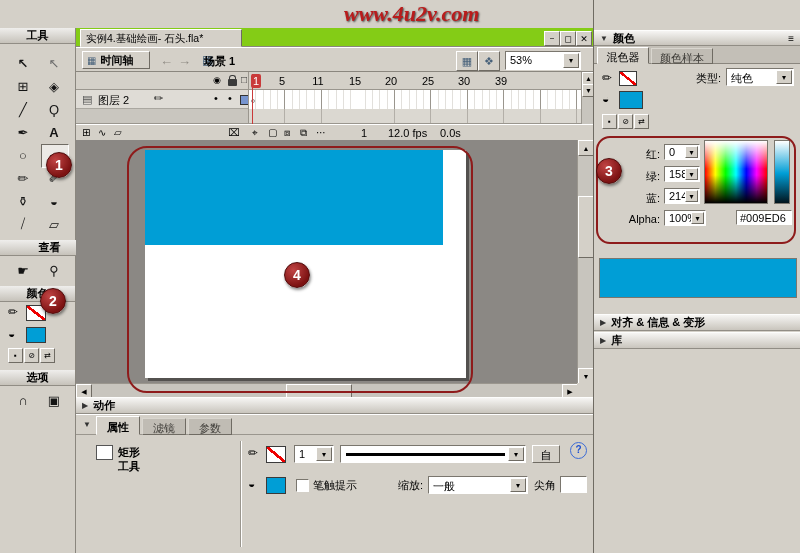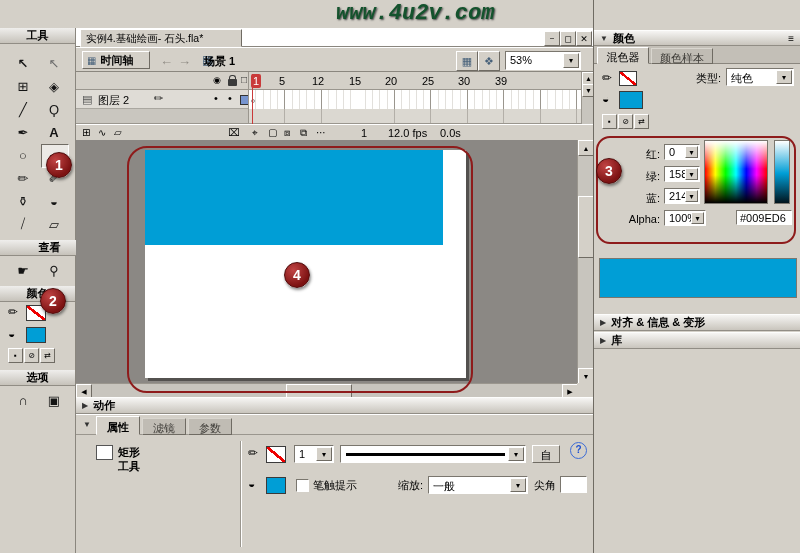--- a/index.html
+++ b/index.html
@@ -46,21 +46,21 @@
   .noco{background:linear-gradient(to top right,#fff 44%,#e00 44%,#e00 56%,#fff 56%)}
   .tab-on{background:#D4D0C8;border:1px solid;border-color:#ffffff #6f6b63 transparent #ffffff}
   .tab-off{background:#c0bcb4;border:1px solid;border-color:#d9d6cf #6f6b63 #6f6b63 #d9d6cf;color:#3d3b37}
 </style>
 </head>
 <body>
 
 <div id="app">
 
 
-  <div class="abs" style="left:336px;top:1px;font-family:Liberation Mono, monospace;font-style:italic;font-weight:bold;font-size:22px;color:#14532d;text-shadow:1px 1px 2px #444;z-index:70">www.4u2v.com</div>
+  <div class="abs" style="left:344px;top:1px;font-family:Liberation Serif, serif;font-style:italic;font-weight:bold;font-size:22px;color:#b91c1c;text-shadow:1px 1px 2px #444;z-index:70">www.4u2v.com</div>
 
   <div class="abs" style="left:0;top:28px;width:76px;height:525px;background:#D4D0C8;border-right:1px solid #8a867e;box-sizing:border-box">
 
     <div class="abs sechdr" style="left:0;top:0;width:75px;height:15px;line-height:15px">工具</div>
 
     <div class="tool" style="left:10px;top:24px;font-weight:bold">↖</div>
     <div class="tool" style="left:41px;top:24px;color:#6a6a6a">↖</div>
     <div class="tool" style="left:10px;top:47px">⊞</div>
     <div class="tool" style="left:41px;top:47px">◈</div>
     <div class="tool" style="left:10px;top:70px">╱</div>
@@ -87,21 +87,21 @@
     <span class="abs" style="left:26px;top:299px;width:18px;height:14px;border:1px solid #3a3a3a;background:#009ED6"></span>
     <span class="mini" style="left:8px;top:320px">▪</span>
     <span class="mini" style="left:24px;top:320px">⊘</span>
     <span class="mini" style="left:40px;top:320px">⇄</span>
 
     <div class="abs sechdr" style="left:0;top:342px;width:75px;height:15px;line-height:15px">选项</div>
     <div class="tool" style="left:10px;top:361px">∩</div>
     <div class="tool" style="left:41px;top:361px">▣</div>
   </div>
 
-  <div class="abs" style="left:76px;top:28px;width:517px;height:19px;background:#ffffff;border-bottom:1px solid #8a867e;box-sizing:border-box">
+  <div class="abs" style="left:76px;top:28px;width:517px;height:19px;background:#84cc16;border-bottom:1px solid #8a867e;box-sizing:border-box">
     <div class="abs" style="left:4px;top:1px;width:162px;height:18px;background:#D4D0C8;border:1px solid;border-color:#ffffff #6f6b63 transparent #ffffff;box-sizing:border-box;padding:2px 5px;white-space:nowrap;overflow:hidden">
       <span style="font-size:10.5px">实例4.基础绘画- 石头.fla*</span>
     </div>
     <span class="sb" style="left:468px;top:3px;width:14px;height:13px;font-size:9px">－</span>
     <span class="sb" style="left:484px;top:3px;width:14px;height:13px;font-size:9px">◻</span>
     <span class="sb" style="left:500px;top:3px;width:14px;height:13px;font-size:9px">✕</span>
   </div>
 
   <div class="abs" style="left:76px;top:47px;width:517px;height:25px;background:#D4D0C8;border-top:1px solid #ffffff;border-bottom:1px solid #8a867e;box-sizing:border-box">
     <div class="abs raised" style="left:6px;top:3px;width:68px;height:18px;display:flex;align-items:center;gap:4px;padding-left:4px;box-sizing:border-box">
@@ -129,21 +129,21 @@
     <div class="abs" style="left:0;top:0;width:172px;height:18px;border-bottom:1px solid #9a968e;box-sizing:border-box">
       <span class="abs" style="left:137px;top:3px;font-size:9px">◉</span>
       <span class="lockico" style="left:152px;top:7px"></span>
       <span class="abs" style="left:165px;top:2px;font-size:10px;color:#333">□</span>
     </div>
 
     <div class="abs" style="left:172px;top:0;width:333px;height:18px;border-bottom:1px solid #9a968e;border-left:1px solid #9a968e;box-sizing:border-box">
       <span class="abs" style="left:2px;top:2px;width:10px;height:14px;background:#c93a3a;border-radius:2px"></span>
       <span class="abs" style="left:2px;top:3px;width:10px;text-align:center;color:#fff">1</span>
       <span class="abs" style="left:23px;top:3px;width:20px;text-align:center">5</span>
-      <span class="abs" style="left:59px;top:3px;width:20px;text-align:center">12</span>
+      <span class="abs" style="left:59px;top:3px;width:20px;text-align:center">11</span>
       <span class="abs" style="left:96px;top:3px;width:20px;text-align:center">15</span>
       <span class="abs" style="left:132px;top:3px;width:20px;text-align:center">20</span>
       <span class="abs" style="left:169px;top:3px;width:20px;text-align:center">25</span>
       <span class="abs" style="left:205px;top:3px;width:20px;text-align:center">30</span>
       <span class="abs" style="left:242px;top:3px;width:20px;text-align:center">39</span>
     </div>
 
     <div class="abs" style="left:0;top:18px;width:172px;height:19px;background:#dfdcd6;border-bottom:1px solid #aaa7a0;box-sizing:border-box">
       <span class="abs" style="left:6px;top:3px;color:#555;font-size:11px">▤</span>
       <span class="abs" style="left:22px;top:3px">图层 2</span>

